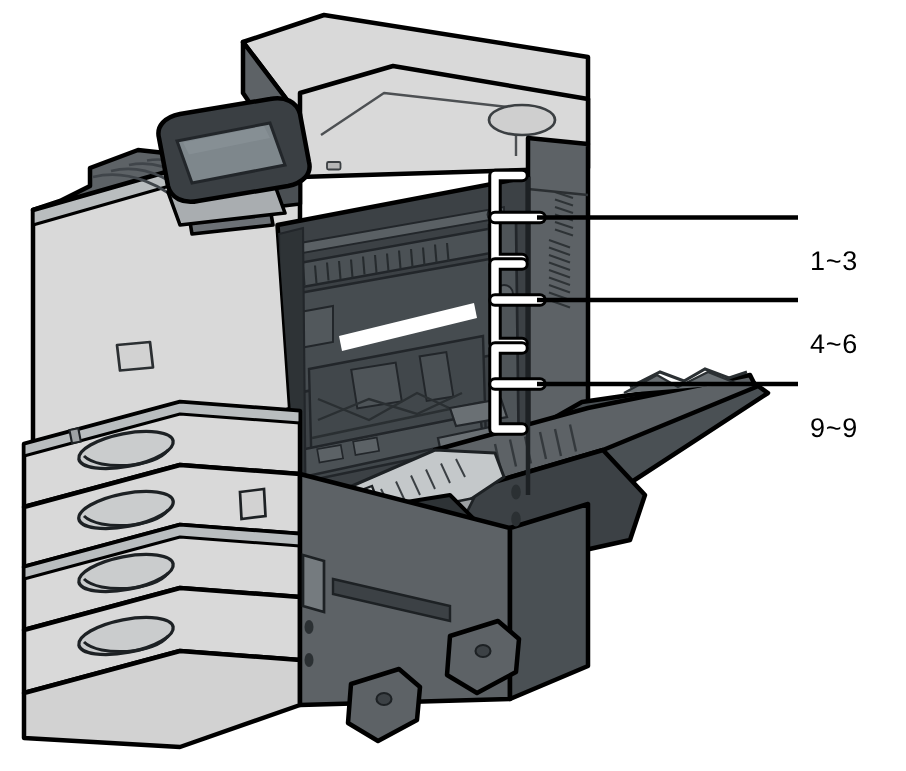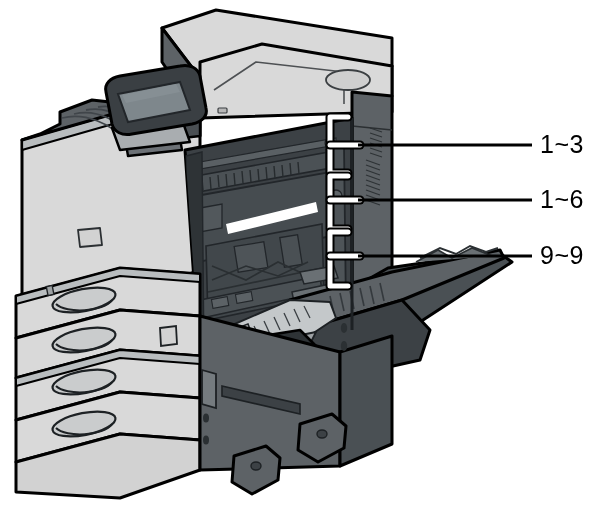--- a/index.html
+++ b/index.html
@@ -3,26 +3,27 @@
 <meta charset="utf-8">
 <style>
   html,body{margin:0;padding:0;background:#ffffff;}
   body{width:604px;height:514px;overflow:hidden;
        font-family:"Liberation Sans","DejaVu Sans",sans-serif;}
   #stage{position:relative;width:604px;height:514px;background:#fff;}
   #art{position:absolute;left:0;top:0;width:604px;height:514px;}
   .callout-label{
     position:absolute;
     font-family:"Liberation Sans","DejaVu Sans",sans-serif;
-    font-size:25px;
+    font-size:18px;
     font-weight:400;
     color:#000000;
     letter-spacing:0.5px;
     white-space:nowrap;
     line-height:1;
+    margin-top:33px;
   }
   #lbl1{left:540px;top:132px;}
   #lbl2{left:540px;top:187px;}
   #lbl3{left:540px;top:243px;}
 </style>
 </head>
 <body>
 
 <div id="stage">
 
@@ -287,16 +288,16 @@
         <path d="M348,232 L330,232 L330,286 L348,286" fill="none" stroke="#ffffff" stroke-width="5" stroke-linejoin="round" stroke-linecap="round"></path>
         <line x1="330" y1="256" x2="360" y2="256" stroke="#000000" stroke-width="9" stroke-linecap="round"></line>
         <line x1="330" y1="256" x2="360" y2="256" stroke="#ffffff" stroke-width="5" stroke-linecap="round"></line>
       </g>
       <line x1="358" y1="256" x2="532" y2="256" stroke="#000000" stroke-width="3"></line>
 
     </g>
   </svg>
 
   <div class="callout-label" id="lbl1">1~3</div>
-  <div class="callout-label" id="lbl2">1~6</div>
+  <div class="callout-label" id="lbl2">4~6</div>
   <div class="callout-label" id="lbl3">9~9</div>
 
 </div>
 
 </body></html>

